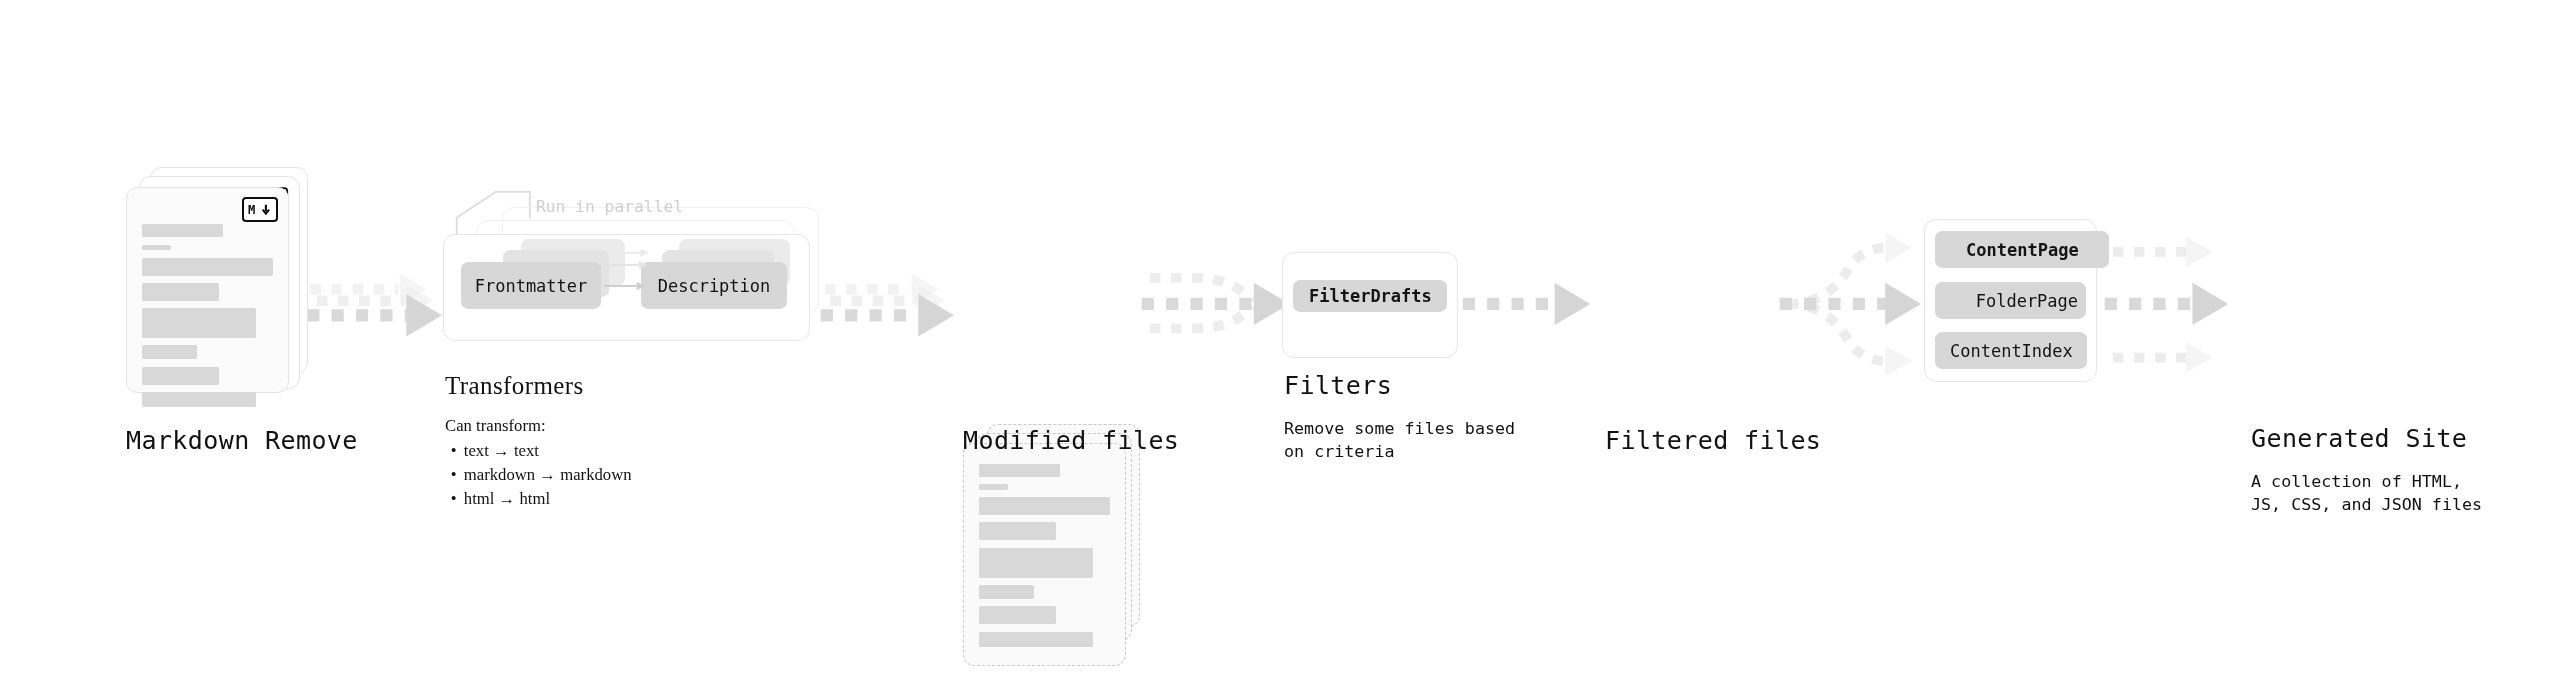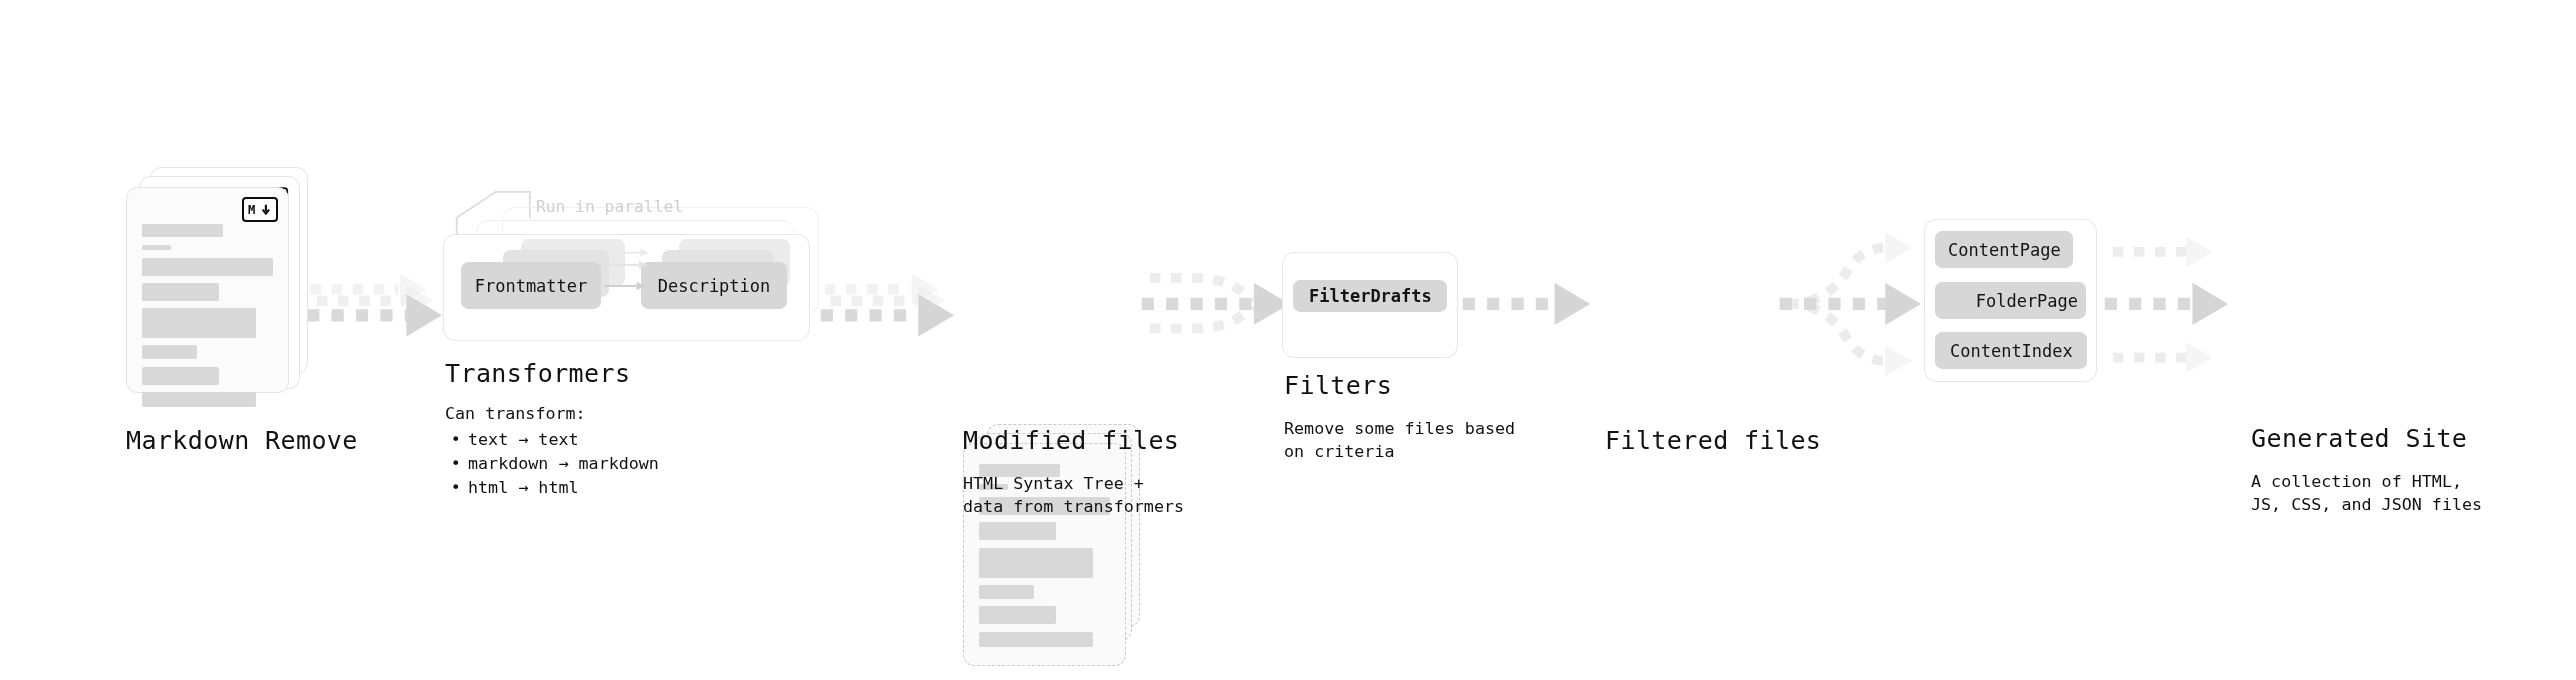--- a/index.html
+++ b/index.html
@@ -278,21 +278,21 @@
       </g>
       <g stroke="#cfcfcf" stroke-width="2.4" fill="none">
         <line x1="198" y1="97" x2="238" y2="97"></line>
         <polygon points="238,92 249,97 238,102" fill="#cfcfcf" stroke="none"></polygon>
       </g>
     </svg>
   </div>
 
   <div class="parallel-label" style="left:536px; top:197px;">Run in parallel</div>
 
-  <div class="node" style="left:445px; top:360px; width:341px;">
+  <div class="node" style="left:445px; top:372px; width:341px;font-family:Liberation Serif, serif;">
     <div class="caption-title">Transformers</div>
     <div class="caption-sub" style="margin-top:13px;">Can transform:</div>
     <ul class="bullets" style="margin-top:1.6px;">
       <li>text → text</li>
       <li>markdown → markdown</li>
       <li>html → html</li>
     </ul>
   </div>
 
   <div class="node doc-stack" style="left:963px; top:167px; width:187px; height:260px;">
@@ -306,22 +306,20 @@
         <div class="bar" style="width:59%; height:18px;"></div>
         <div class="bar" style="width:87%; height:30px;"></div>
         <div class="bar" style="width:42%; height:14px;"></div>
         <div class="bar" style="width:59%; height:18px;"></div>
         <div class="bar" style="width:87%; height:15.4px;"></div>
       </div>
     </div>
   </div>
   <div class="node" style="left:963px; top:427px; width:309px;">
     <div class="caption-title">Modified files</div>
-    <div class="caption-sub">HTML Syntax Tree +
-data from transformers</div>
   </div>
 
   <div class="node" style="left:1282px; top:252px; width:179px; height:110px;">
     <div class="panel" style="left:0px; top:0px; width:176px; height:106px;"></div>
     <div class="chip" style="left:11.4px; top:28px; width:154px; height:32px;font-weight:bold;">FilterDrafts</div>
   </div>
   <div class="node" style="left:1284px; top:372px; width:309px;">
     <div class="caption-title">Filters</div>
     <div class="caption-sub">Remove some files based
 on criteria</div>
@@ -330,21 +328,21 @@
   <div class="node doc-stack" style="left:1605px; top:167px; width:187px; height:260px;">
     
     
   </div>
   <div class="node" style="left:1605px; top:427px; width:309px;">
     <div class="caption-title">Filtered files</div>
   </div>
 
   <div class="node" style="left:1924px; top:219px; width:187px; height:175px;">
     <div class="panel" style="left:0px; top:0px; width:173px; height:163px;"></div>
-    <div class="chip" style="left:11.4px; top:12.2px; width:138px; height:37px;">ContentPage</div>
+    <div class="chip" style="left:11.4px; top:12.2px; width:174px; height:37px;font-weight:bold;">ContentPage</div>
     <div class="chip" style="left:11.4px; top:63px; width:151px; height:37px;padding-left:32px;">FolderPage</div>
     <div class="chip" style="left:11.4px; top:113px; width:152px; height:37px;">ContentIndex</div>
   </div>
 
   <div class="node" style="left:2251px; top:425px; width:325px;">
     <div class="caption-title">Generated Site</div>
     <div class="caption-sub">A collection of HTML,
 JS, CSS, and JSON files</div>
   </div>
 

